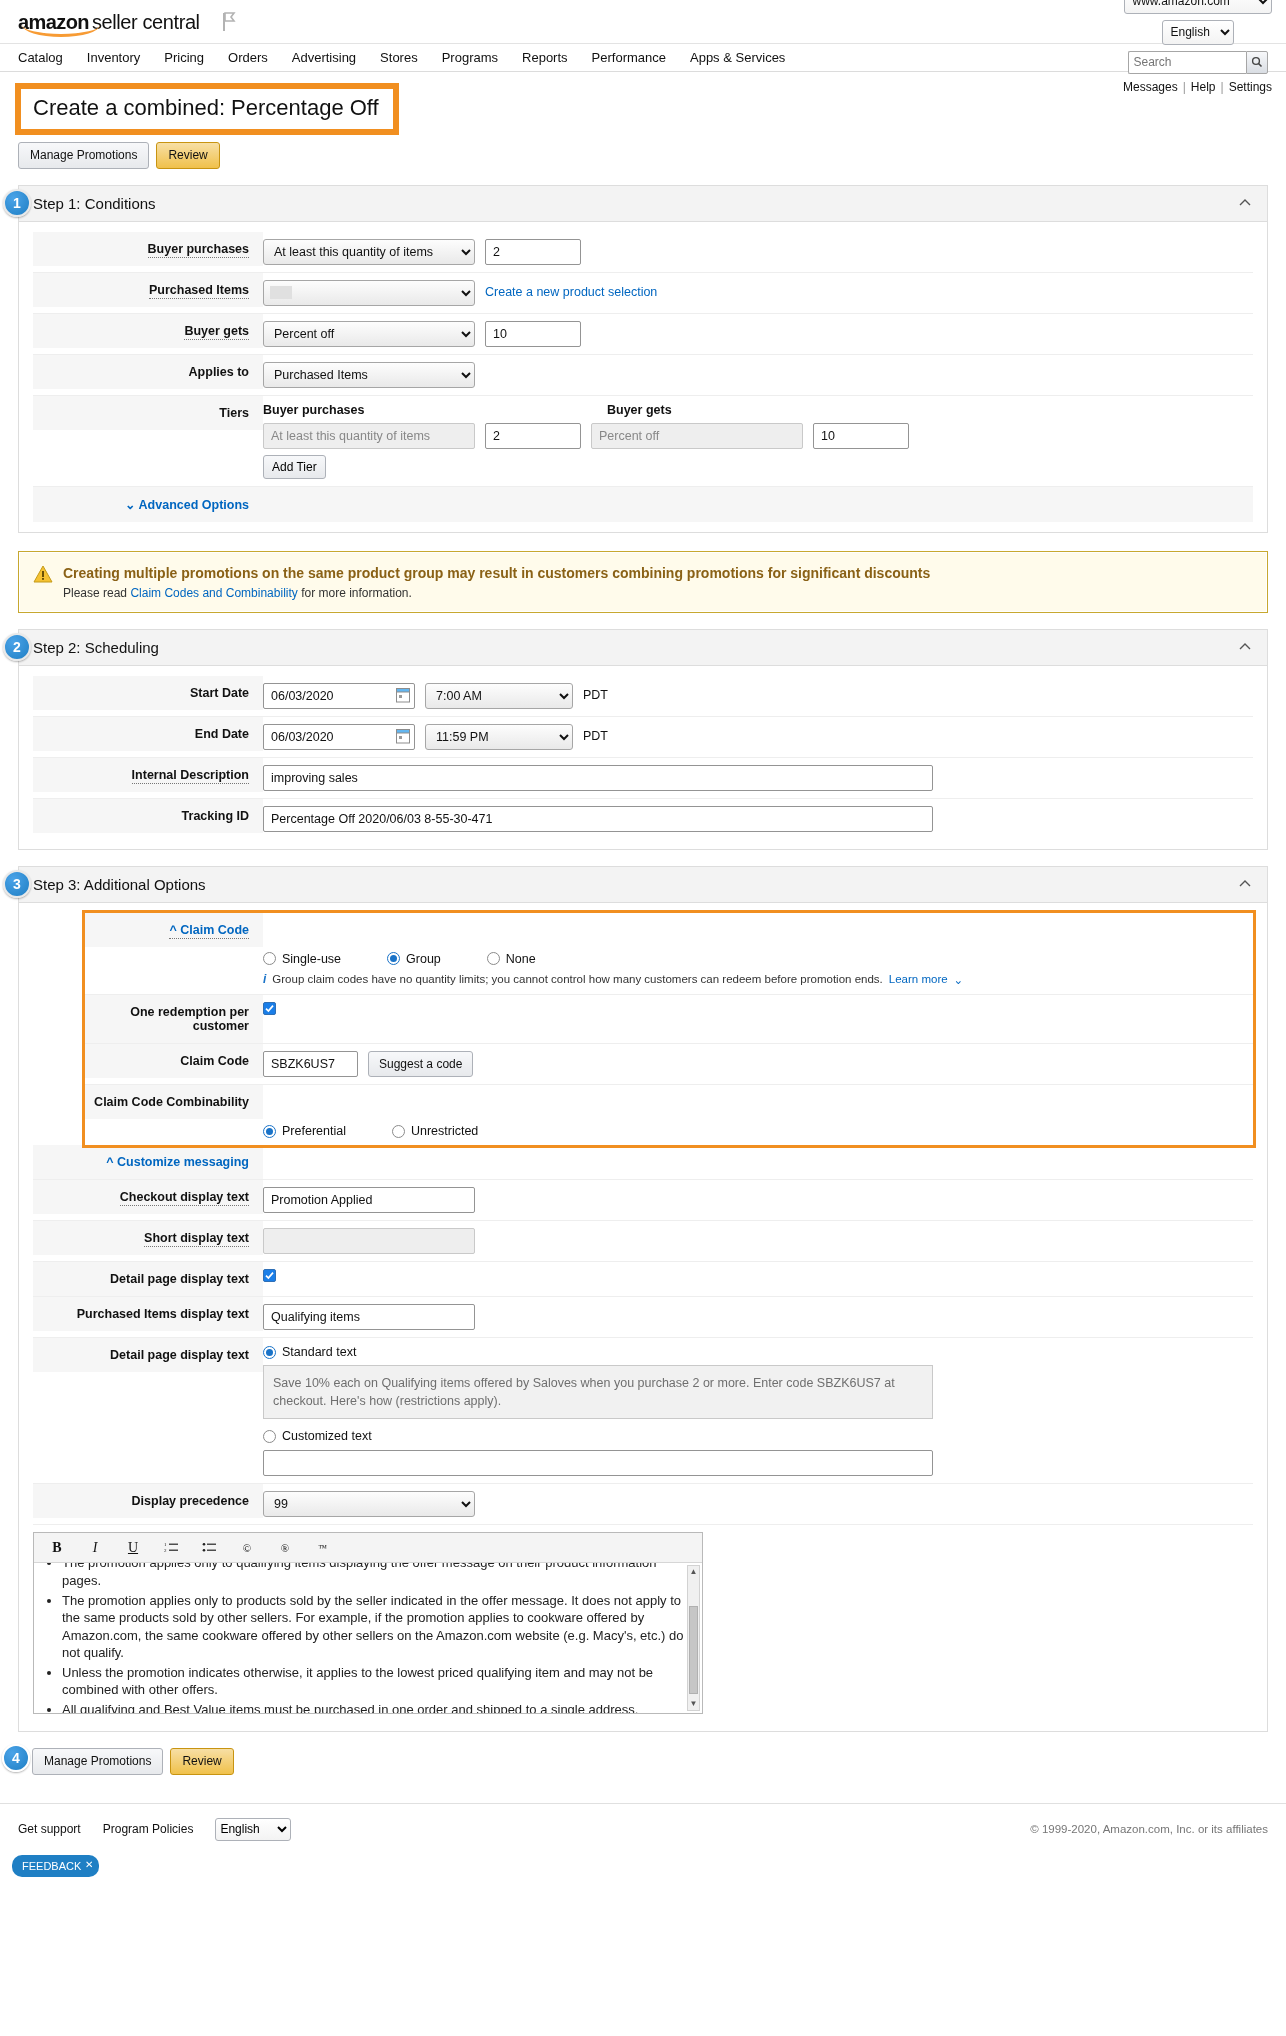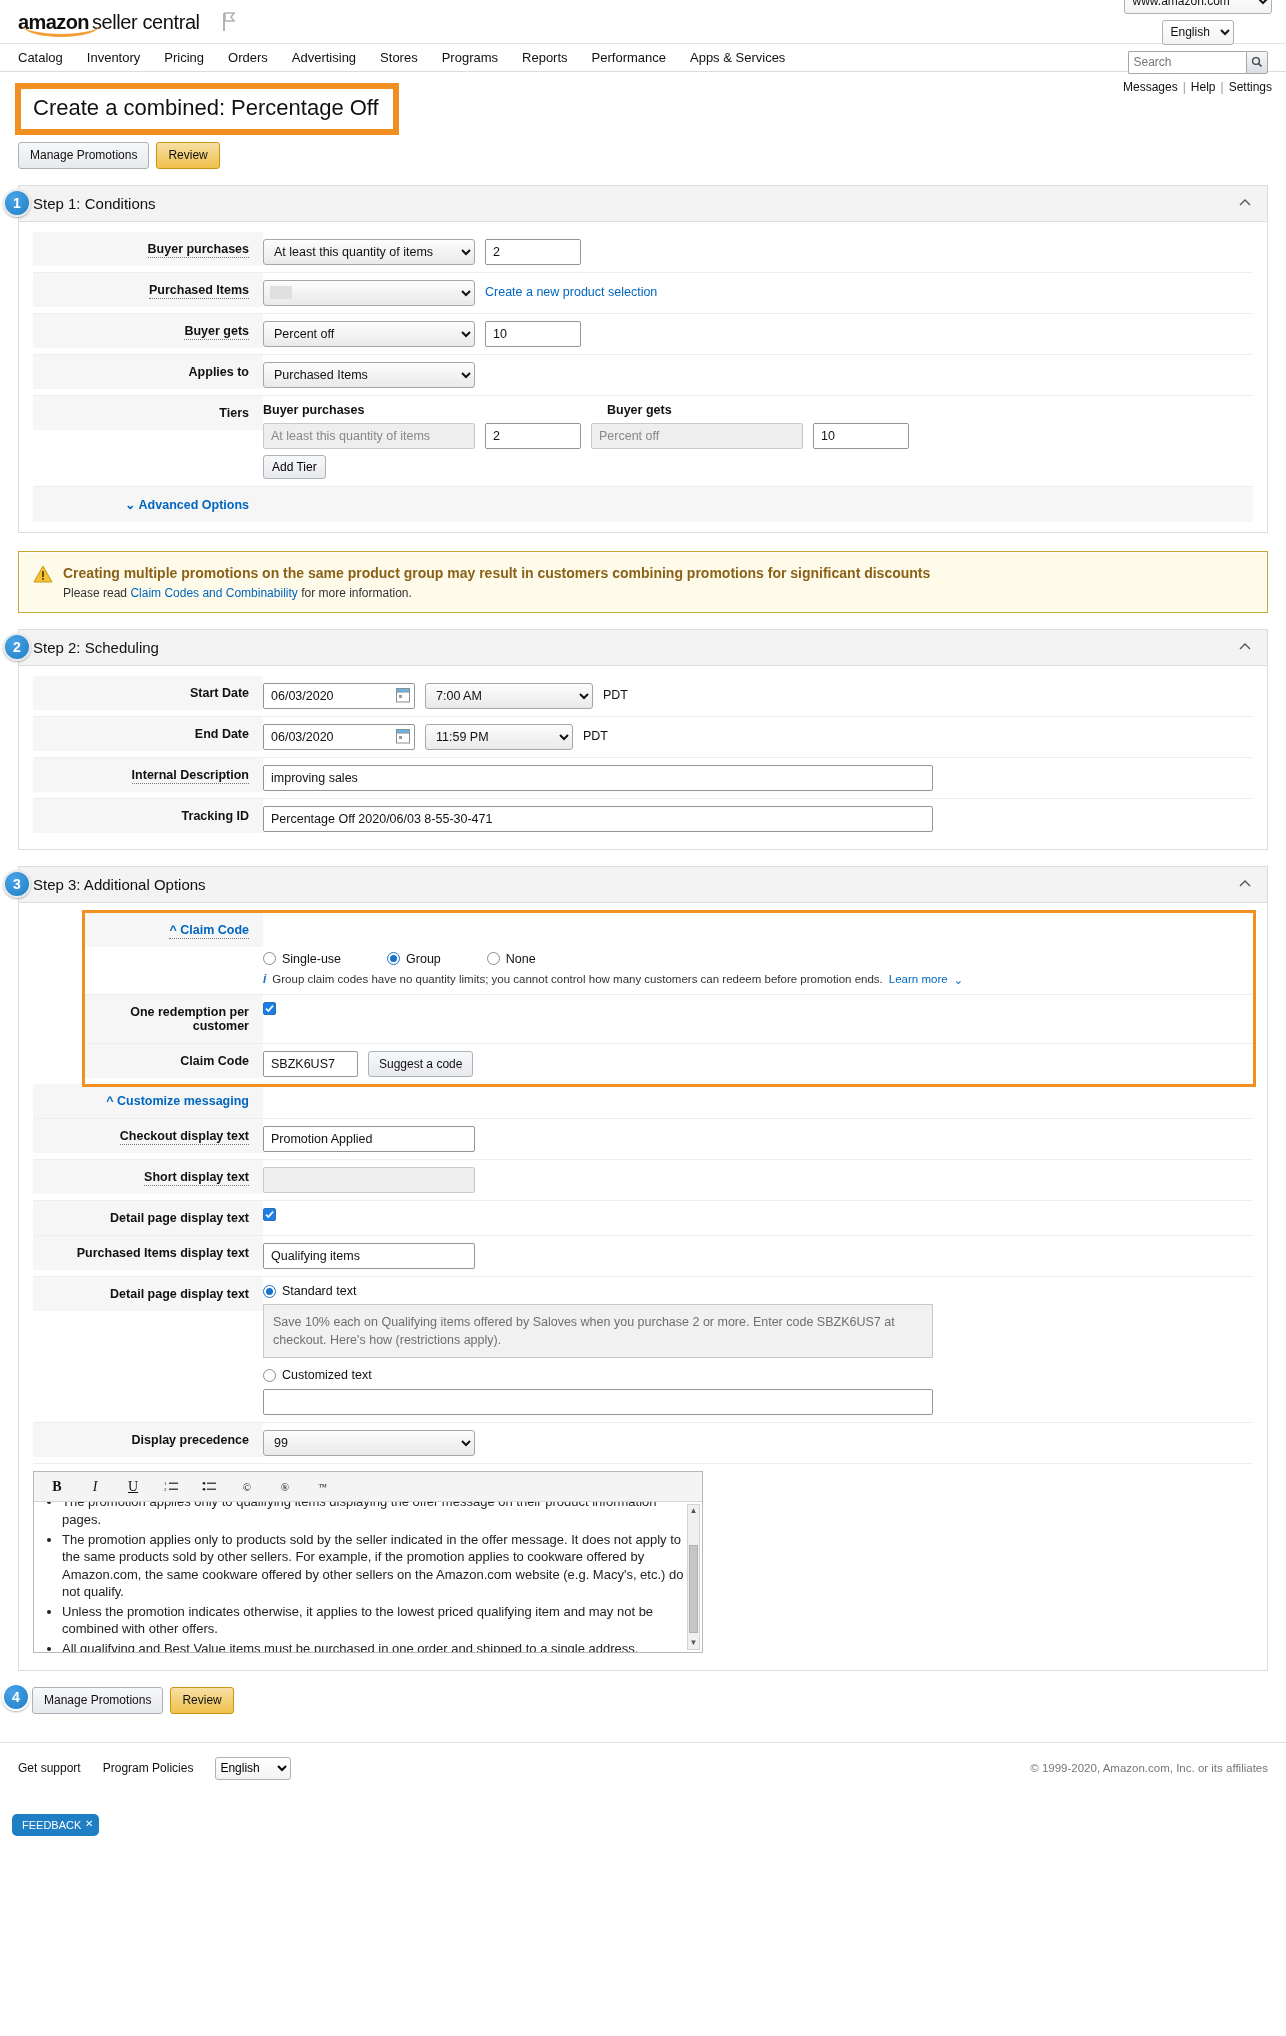--- a/index.html
+++ b/index.html
@@ -208,22 +208,22 @@
     box-shadow:0 1px 2px rgba(0,0,0,.3); z-index:5;
   }
 
   
   .footer { margin-top:28px; border-top:1px solid #e0e0e0; padding:14px 18px 10px 18px; display:flex; align-items:center; gap:22px; position:relative; }
   .footer a { font-size:12px; color:#111; text-decoration:none; }
   .footer select { height:23px; border:1px solid #adb1b8; border-radius:3px; background:linear-gradient(#fff,#f3f3f3); font-size:12px; width:76px; font-family:"Liberation Sans", sans-serif; }
   .copyright { position:absolute; right:18px; font-size:11.5px; color:#767676; }
 
   .feedback {
-    position:absolute; left:12px; bottom:0; background:#1f7fc4; color:#fff;
-    font-size:11px; padding:5px 18px 5px 10px; border-radius:5px; cursor:pointer;
+    position:absolute; left:12px; bottom:20px; background:#1f7fc4; color:#fff;
+    font-size:11px; padding:5px 18px 5px 10px; border-radius:10px; cursor:pointer;
   }
   .feedback .x { position:absolute; right:6px; top:4px; font-size:10px; }
   .page-end { height:46px; position:relative; }
 </style>
 </head>
 <body>
 
 <div class="topbar">
   <div class="logo-wrap">
     <span class="logo-amazon">amazon</span>
@@ -407,21 +407,21 @@
           <span style="position:relative;display:inline-block">
             <input class="finp" style="width: 152px; padding-right: 26px;" value="06/03/2020">
             <span style="position:absolute;right:5px;top:5px">
               <svg width="14" height="15" viewBox="0 0 14 15">
                   <rect x="0.5" y="2.5" width="13" height="11.5" fill="#fff" stroke="#8d8d8d"></rect>
                   <rect x="0.5" y="0.5" width="13" height="3.5" fill="#63b6f0" stroke="#8d8d8d"></rect>
                   <rect x="3" y="7" width="3" height="3" fill="#9a9a9a"></rect>
                 </svg>
             </span>
           </span>
-          <select class="fsel" style="width:168px"><option>7:00 AM</option></select>
+          <select class="fsel" style="width:148px"><option>7:00 AM</option></select>
           <span style="font-size:12.5px;padding-top:5px">PDT</span>
         </div>
       </div>
 
       <div class="frow">
         <div class="flabel">End Date</div>
         <div class="fctl">
           <span style="position:relative;display:inline-block">
             <input class="finp" style="width: 152px; padding-right: 26px;" value="06/03/2020">
             <span style="position:absolute;right:5px;top:5px">
@@ -510,20 +510,35 @@
         </div>
 
         <div class="frow">
           <div class="flabel" style="width:178px;flex:0 0 178px">Claim Code</div>
           <div class="fctl">
             <input class="finp i-small" value="SBZK6US7" style="">
             <button class="btn btn-grey" style="padding:5px 10px">Suggest a code</button>
           </div>
         </div>
 
+        <div class="frow">
+          <div class="flabel" style="width:178px;flex:0 0 178px">Claim Code Combinability</div>
+          <div class="fctl">
+            <div class="radio-grp">
+              <span class="radio-item">
+                <span class="radio on"></span>
+                <span>Preferential</span>
+              </span>
+              <span class="radio-item">
+                <span class="radio"></span>
+                <span>Unrestricted</span>
+              </span>
+            </div>
+          </div>
+        </div>
       </div>
 
       <div class="frow">
         <div class="flabel">
           <span class="link">
             <span>^</span>
             <span>Customize messaging</span>
           </span>
         </div>
         <div class="fctl"></div>

